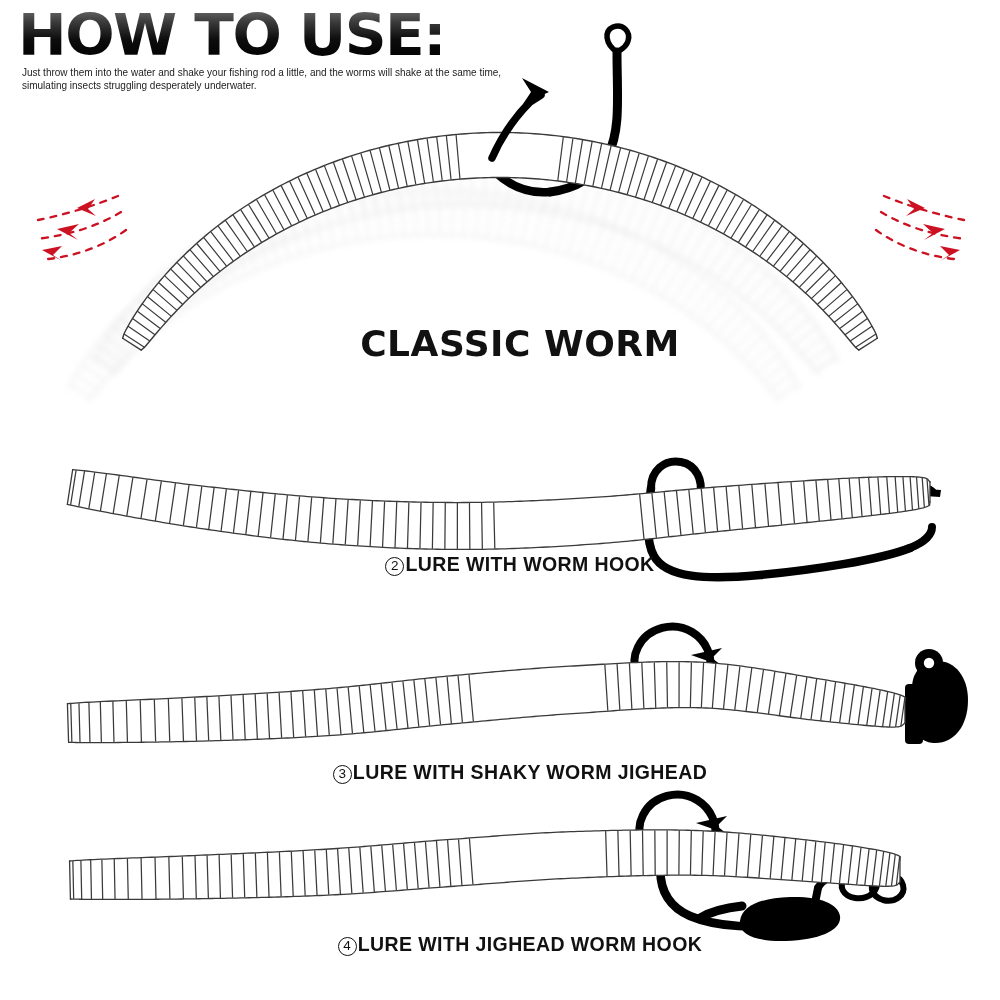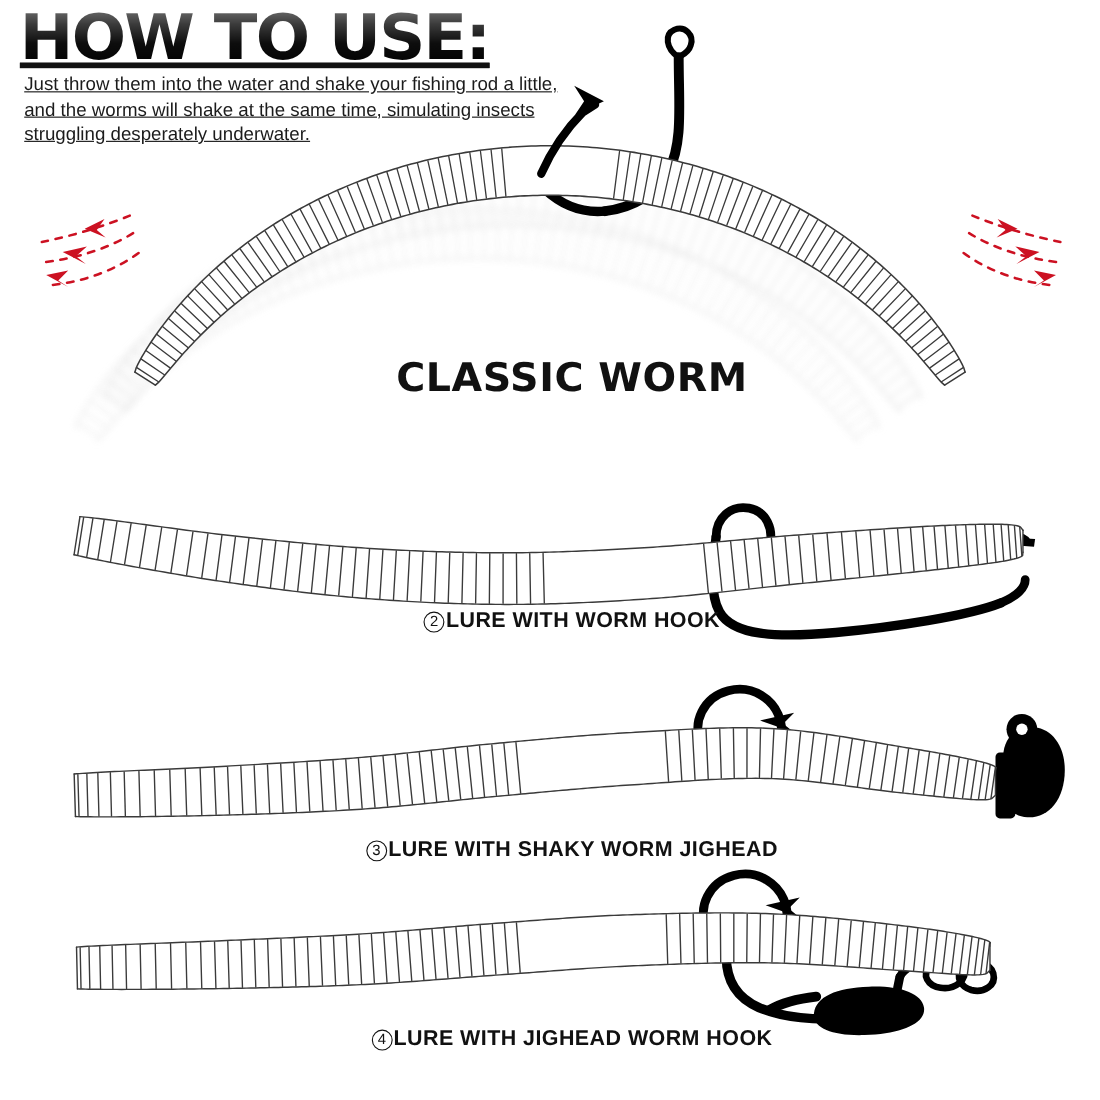--- a/index.html
+++ b/index.html
@@ -15,41 +15,40 @@
     font-family: "Liberation Sans", sans-serif;
     color: #111;
   }
 
   
   .header {
     position: absolute;
     left: 18px;
     top: 8px;
     width: 520px;
-    text-decoration: underline;
   }
   .title {
     font-family: "DejaVu Sans", sans-serif;
     font-weight: bold;
     font-size: 57px;
     line-height: 0.95;
     letter-spacing: -1.5px;
     margin: 0;
     background: linear-gradient(to bottom, #6d6d6d 0%, #3b3b3b 26%, #0d0d0d 58%, #000 100%);
     -webkit-background-clip: text;
     background-clip: text;
     color: transparent;
     -webkit-text-fill-color: transparent;
     transform: scaleX(1.02);
     transform-origin: left center;
     white-space: nowrap;
   }
   .subtitle {
     margin: 4px 0 0 4px;
-    font-size: 17px;
+    font-size: 10px;
     line-height: 1.32;
     color: #1b1b1b;
     width: 490px;
     font-family: "Liberation Sans", sans-serif;
   }
 
   
   .caption-block {
     position: absolute;
     text-align: center;

